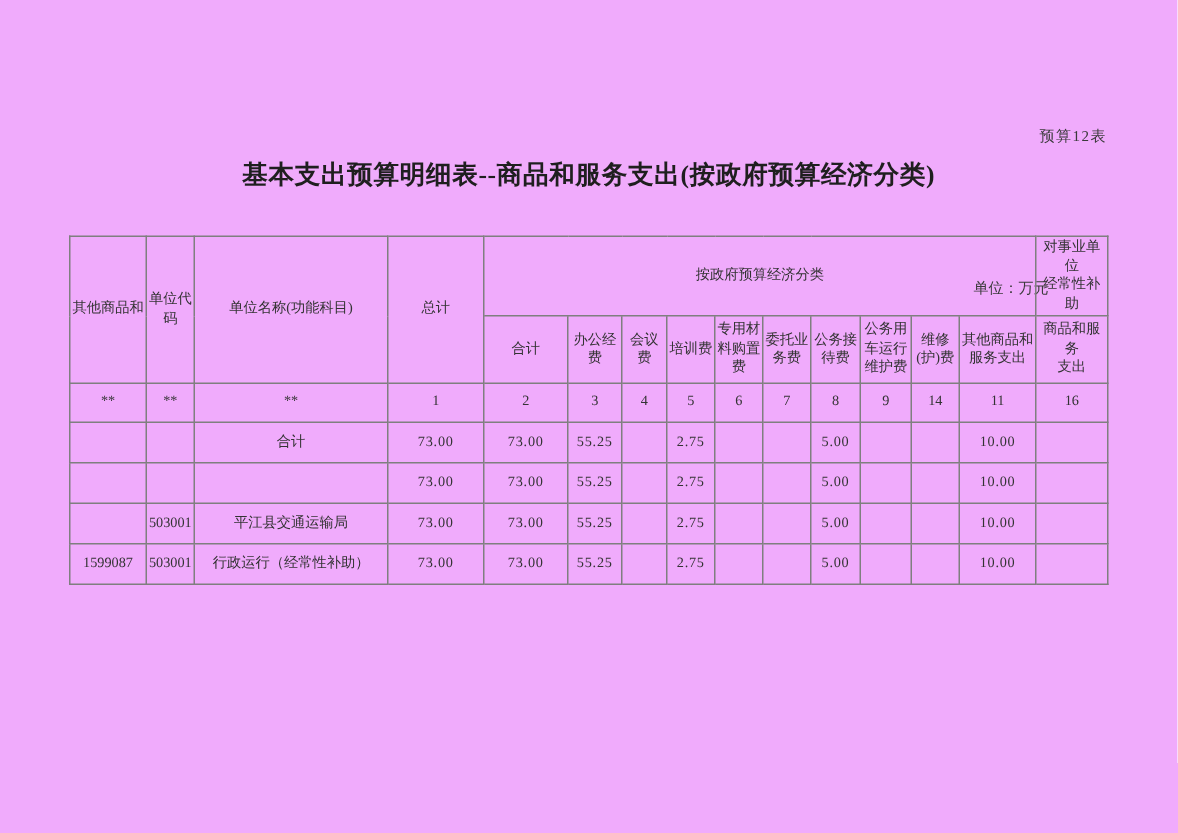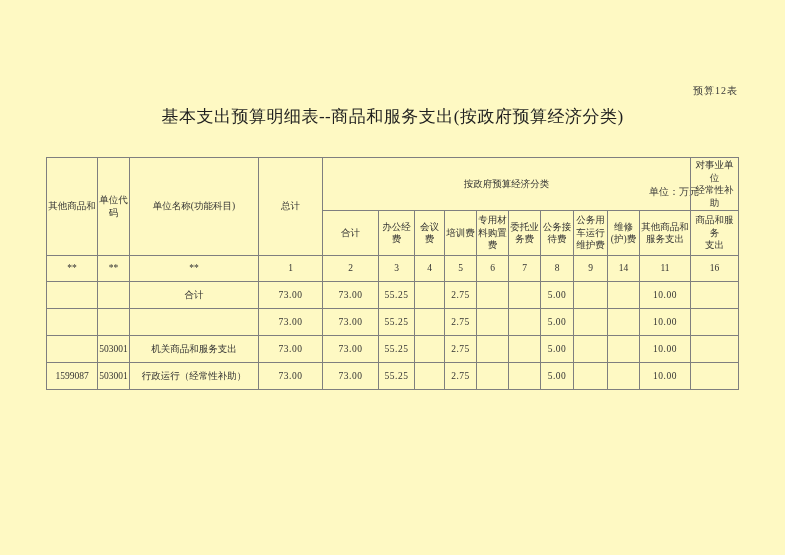--- a/index.html
+++ b/index.html
@@ -4,41 +4,41 @@
 <style>
   html, body {
     margin: 0;
     padding: 0;
     background: #ffffff;
   }
   .page {
     position: relative;
     width: 785px;
     height: 555px;
-    background: #fef9c3;
+    background: #f0abfc;
     font-family: "Liberation Serif", "DejaVu Serif", serif;
     color: #333333;
     overflow: hidden;
   }
   .table-label {
     position: absolute;
     top: 84px;
     right: 47px;
     font-size: 10px;
     letter-spacing: 1px;
     color: #3a3a3a;
   }
   .doc-title {
     position: absolute;
     top: 105px;
     left: 0;
     width: 100%;
     text-align: center;
     font-size: 17px;
-    font-weight: normal;
+    font-weight: bold;
     letter-spacing: 0.5px;
     color: #1f1f1f;
   }
   .unit-note {
     position: absolute;
     top: 141px;
     right: 86px;
     font-size: 10px;
     color: #3a3a3a;
     margin-top: 44px;
@@ -188,21 +188,21 @@
       <td class="num">5.00</td>
       <td class="num"></td>
       <td class="num"></td>
       <td class="num">10.00</td>
       <td class="num"></td>
     </tr>
 
     <tr class="data-row">
       <td></td>
       <td>503001</td>
-      <td>机关商品和服务支出</td>
+      <td>平江县交通运输局</td>
       <td class="num">73.00</td>
       <td class="num">73.00</td>
       <td class="num">55.25</td>
       <td class="num"></td>
       <td class="num">2.75</td>
       <td class="num"></td>
       <td class="num"></td>
       <td class="num">5.00</td>
       <td class="num"></td>
       <td class="num"></td>

